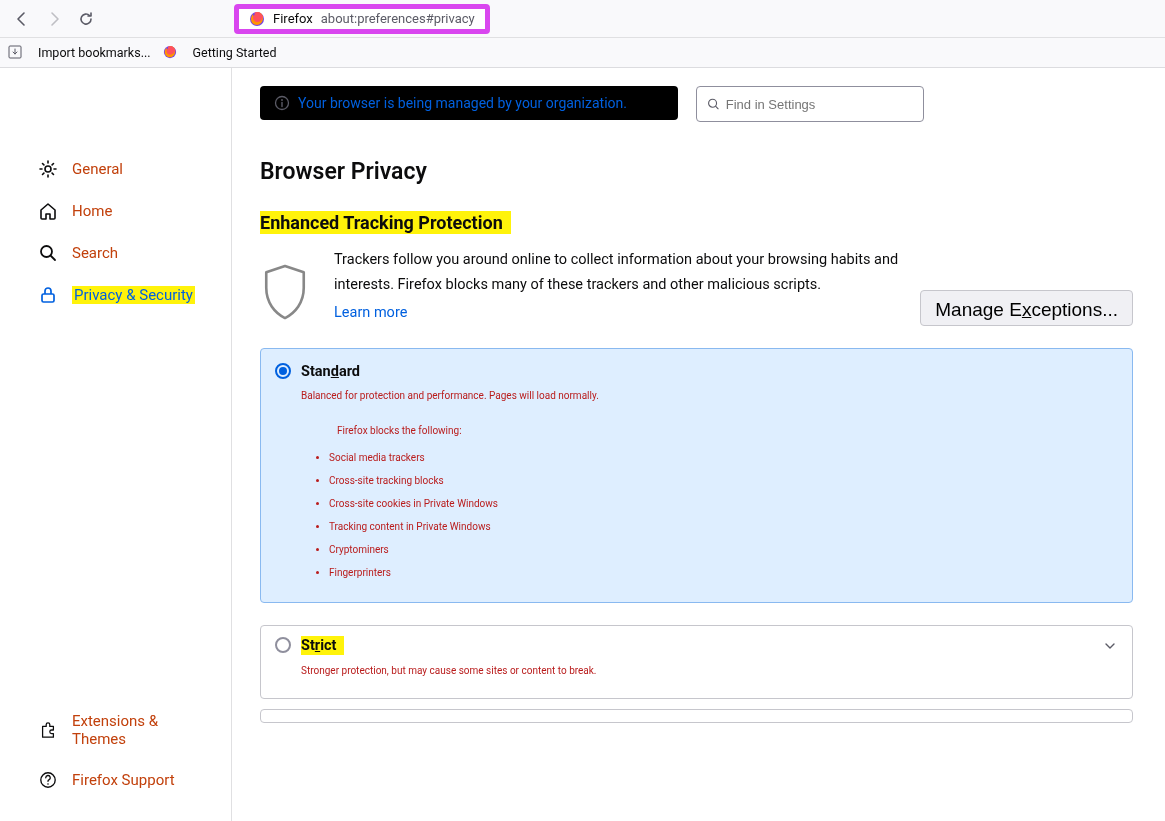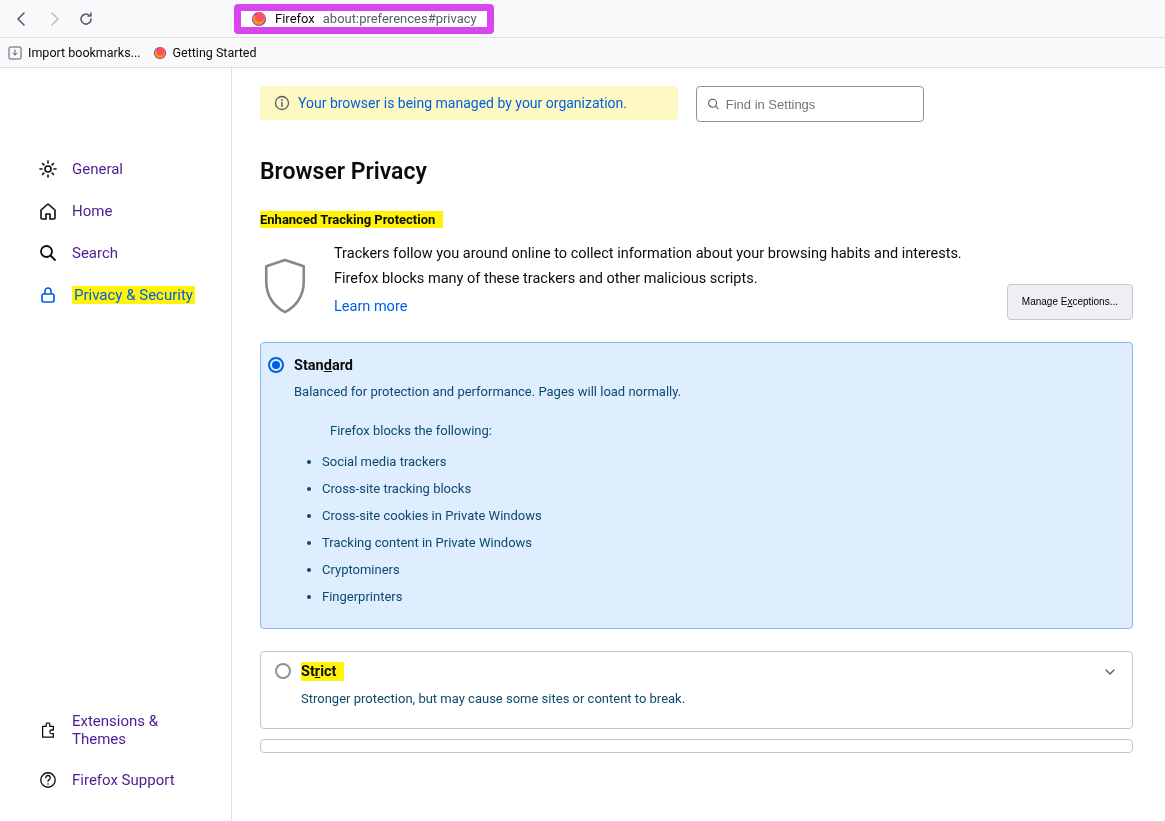--- a/index.html
+++ b/index.html
@@ -2,68 +2,68 @@
 <html><head>
 <meta charset="utf-8">
 <style>
 * { box-sizing: border-box; margin: 0; padding: 0; }
 body { font-family: -apple-system, BlinkMacSystemFont, "Segoe UI", Roboto, sans-serif; font-size: 14px; color: #0c0c0d; background: #fff; width: 1165px; height: 821px; overflow: hidden; }
 
 
 .toolbar { height: 38px; background: #f9f9fb; border-bottom: 1px solid #e0e0e2; display: flex; align-items: center; padding: 0 8px; gap: 4px; }
 .nav-btn { width: 28px; height: 28px; display: flex; align-items: center; justify-content: center; color: #5b5b66; cursor: pointer; border-radius: 4px; }
 .nav-btn.disabled { color: #bfbfc4; cursor: default; }
-.url-bar { margin-left: 130px; display: flex; align-items: center; background: #fff; border: 7px solid #d946ef; border-radius: 4px; height: 30px; padding: 0 10px; gap: 8px; min-width: 240px; }
+.url-bar { margin-left: 130px; display: flex; align-items: center; background: #fff; border: 5px solid #d946ef; border-radius: 4px; height: 30px; padding: 0 10px; gap: 8px; min-width: 240px; }
 .url-label { font-size: 13px; color: #0c0c0d; }
 .url-text { font-size: 13px; color: #5b5b66; }
 
 
 .bookmarks-bar { height: 30px; background: #f9f9fb; border-bottom: 1px solid #dcdcdf; display: flex; align-items: center; padding: 0 8px; gap: 12px; }
-.bookmark-item { display: flex; align-items: center; gap: 6px; font-size: 12.5px; color: #0c0c0d; cursor: pointer; }
+.bookmark-item { display: flex; align-items: flex-start; gap: 16px; font-size: 12.5px; color: #0c0c0d; cursor: pointer; }
 
 
 .content { display: flex; height: calc(100% - 68px); }
 .sidebar { width: 232px; border-right: 1px solid #e0e0e2; padding-top: 80px; display: flex; flex-direction: column; }
 .sidebar-top { flex: 1; }
 .sidebar-bottom { padding-bottom: 20px; }
-.sidebar-item { display: flex; align-items: center; padding: 11px 18px 11px 38px; gap: 14px; font-size: 15px; color: #4c1d95; cursor: pointer; position: relative; }
+.sidebar-item { display: flex; align-items: center; padding: 11px 18px 11px 38px; gap: 14px; font-size: 15px; color: #c2410c; cursor: pointer; position: relative; }
 .sidebar-item.active { color: #0060df; }
 .sidebar-item .hl { background: #fff30a; padding: 0 2px; }
 .sidebar-icon { width: 20px; height: 20px; display: flex; align-items: center; justify-content: center; flex-shrink: 0; }
 
 
 .main { flex: 1; padding: 18px 32px 0 28px; overflow-y: auto; }
-.banner { background: #fef9c3; border-radius: 4px; padding: 9px 14px; display: flex; align-items: center; gap: 8px; width: 418px; }
+.banner { background: #000000; border-radius: 4px; padding: 9px 14px; display: flex; align-items: center; gap: 8px; width: 418px; }
 .banner a { color: #0060df; text-decoration: none; font-size: 14px; }
 .top-row { display: flex; gap: 18px; align-items: flex-start; }
 .search-box { flex: 0 0 228px; height: 36px; border: 1px solid #8f8f9d; border-radius: 4px; display: flex; align-items: center; padding: 0 10px; gap: 6px; color: #5b5b66; }
 .search-box input { border: none; outline: none; font-size: 13px; color: #5b5b66; width: 100%; background: transparent; }
 
 h1 { font-size: 23px; font-weight: 600; margin-top: 36px; }
-h2 { font-size: 13px; font-weight: 700; margin-top: 26px; display: inline-block; }
+h2 { font-size: 18px; font-weight: 700; margin-top: 26px; display: inline-block; }
 .hl-block { background: #fff30a; padding: 1px 8px 1px 0; }
 
 .etp-top { display: flex; gap: 18px; margin-top: 14px; align-items: flex-end; }
 .shield { width: 56px; height: 64px; flex-shrink: 0; }
 .etp-desc { flex: 1; font-size: 14.5px; line-height: 1.7; color: #0c0c0d; }
 .etp-desc a { color: #0060df; text-decoration: none; display: inline-block; margin-top: 4px; }
-.manage-btn { background: #f0f0f4; border: 1px solid #c6c6cc; border-radius: 4px; padding: 8px 14px; font-size: 10px; cursor: pointer; height: 36px; white-space: nowrap; }
+.manage-btn { background: #f0f0f4; border: 1px solid #c6c6cc; border-radius: 4px; padding: 8px 14px; font-size: 19px; cursor: pointer; height: 36px; white-space: nowrap; }
 .manage-btn .u { text-decoration: underline; }
 
 
-.option { border: 1px solid #c6c6cc; border-radius: 4px; margin-top: 22px; padding: 14px 18px 18px 7px; }
+.option { border: 1px solid #c6c6cc; border-radius: 4px; margin-top: 22px; padding: 14px 18px 18px 14px; }
 .option.selected { background: #deeeff; border-color: #89b9f0; }
 .option.collapsed { padding: 10px 18px 22px 14px; position: relative; }
 .radio { width: 16px; height: 16px; border: 2px solid #8f8f9d; border-radius: 50%; display: inline-flex; align-items: center; justify-content: center; margin-right: 10px; vertical-align: -3px; flex-shrink: 0; }
 .radio.checked { border-color: #0060df; }
 .radio.checked::after { content: ""; width: 8px; height: 8px; background: #0060df; border-radius: 50%; }
 .opt-head { display: flex; align-items: center; }
 .opt-title { font-weight: 700; font-size: 14.5px; }
 .opt-title .u { text-decoration: underline; }
-.opt-body { margin-left: 26px; margin-top: 10px; font-size: 13px; color: #0c4a6e; }
+.opt-body { margin-left: 26px; margin-top: 10px; font-size: 10px; color: #b91c1c; }
 .blocks-title { margin-top: 24px; margin-left: 36px; }
 .opt-body ul { list-style: disc; margin-left: 28px; margin-top: 10px; }
 .opt-body li { padding: 6px 0; }
 .chevron { position: absolute; right: 16px; top: 14px; color: #5b5b66; }
 
 svg { display: block; }
 </style>
 </head>
 <body>
 

